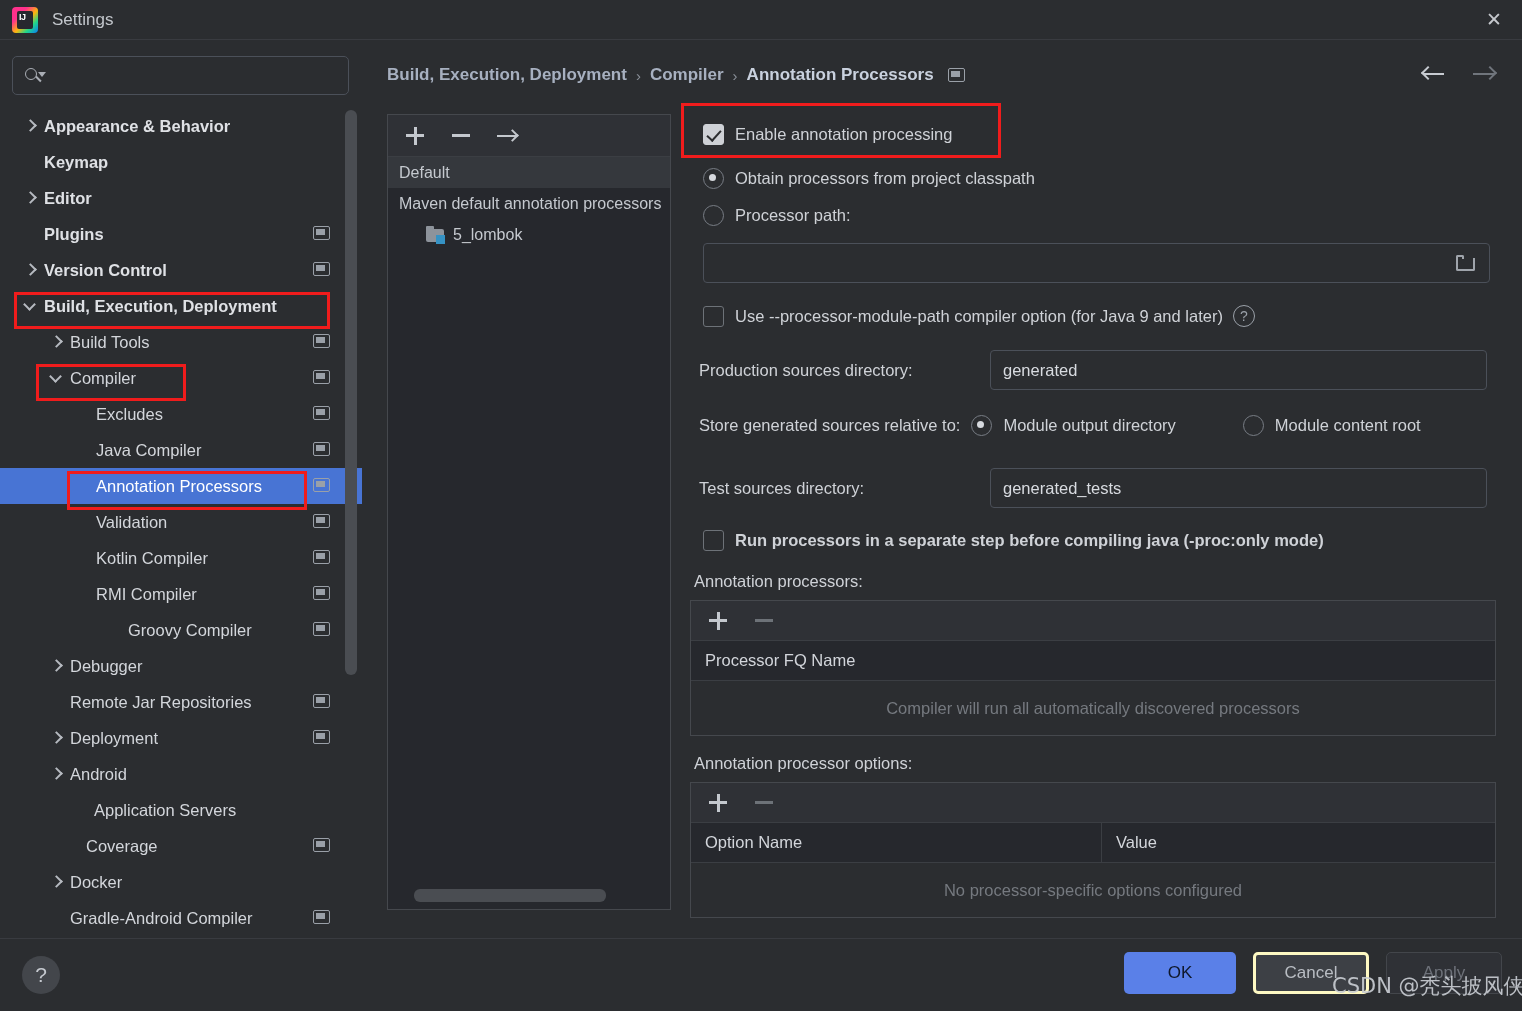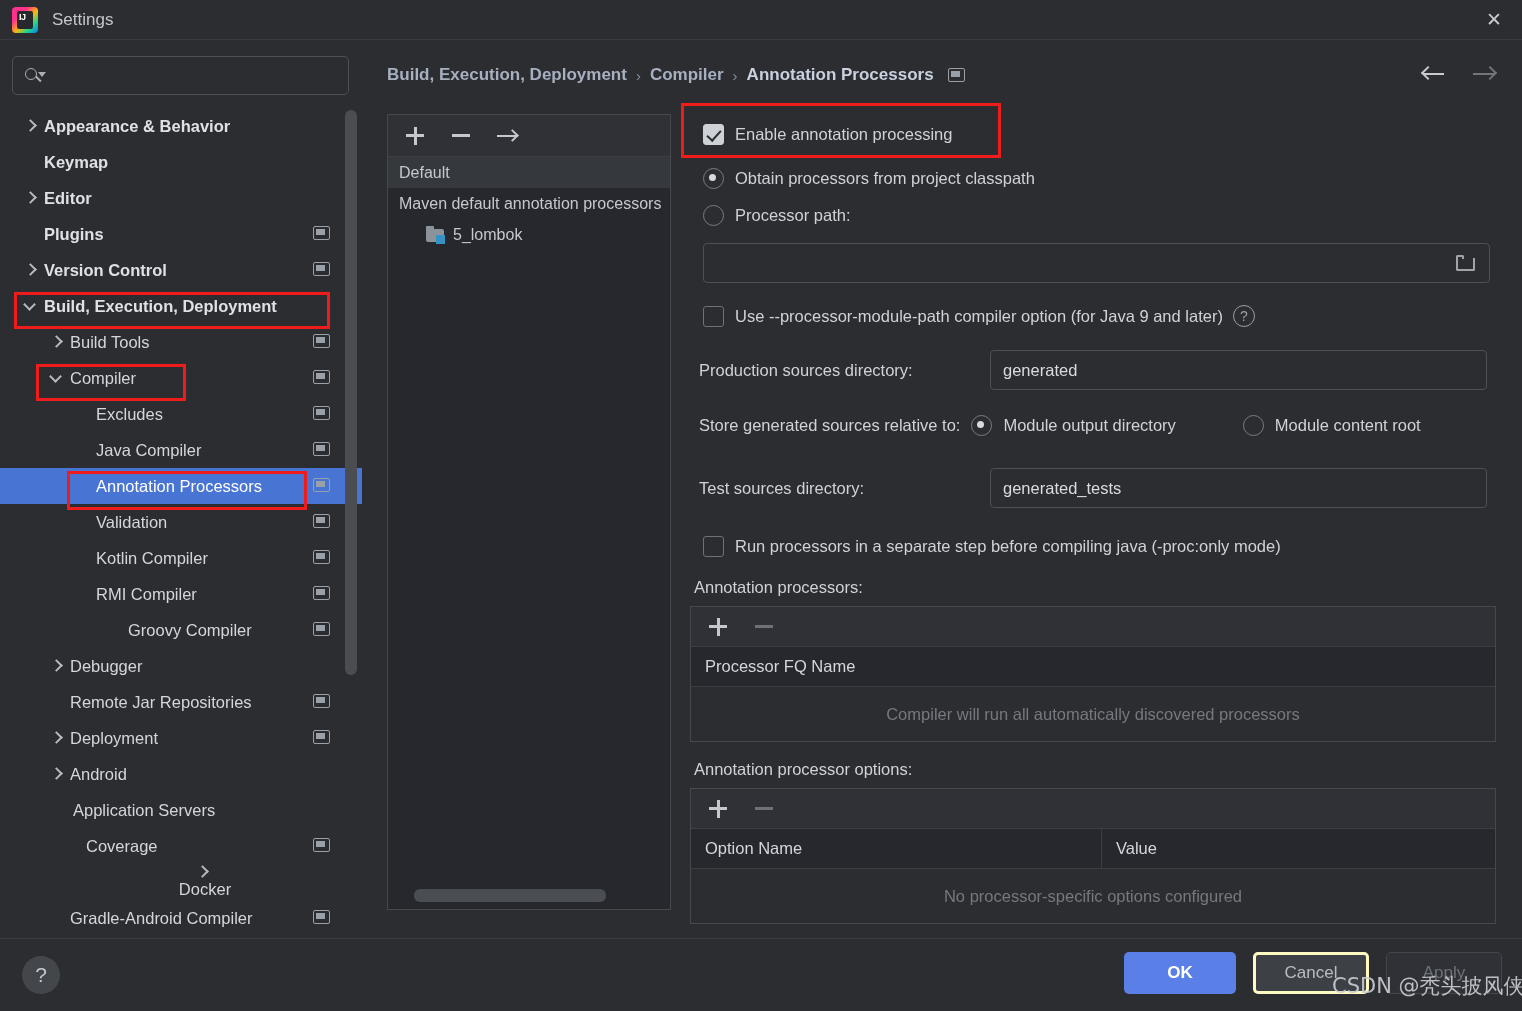--- a/index.html
+++ b/index.html
@@ -282,21 +282,21 @@
     position: absolute; left: 22px; top: 17px; width: 38px; height: 38px;
     border-radius: 50%; background: #43464b;
     display: flex; align-items: center; justify-content: center;
     font-size: 21px; color: #c5c9cf; cursor: pointer;
   }
   .btn {
     position: absolute; top: 13px; height: 42px; border-radius: 5px;
     display: flex; align-items: center; justify-content: center;
     font-size: 17px; cursor: pointer;
   }
-  .btn-ok { left: 1124px; width: 112px; background: #5a80e8; color: #ffffff; font-weight: bold; }
+  .btn-ok { left: 1124px; width: 112px; background: #5a80e8; color: #0f172a; font-weight: normal; }
   .btn-cancel { left: 1253px; width: 116px; background: #3d4045; color: #b9bdc3; border: 3px solid #fef9c3; }
   .btn-apply { left: 1386px; width: 116px; background: #2f3136; color: #6e727a; border: 1px solid #43464b; }
 
   .watermark {
     position: absolute; left: 1332px; top: 972px;
     font-size: 21px; color: #c8ccd2; opacity: .92;
     font-family: "DejaVu Sans", sans-serif; pointer-events: none; white-space: nowrap;
   }
 </style>
 </head>
@@ -404,30 +404,30 @@
       </div>
       <div class="tree-row" style="padding-left: 48px;">
         <span class="arrow right"></span>
         <span class="tree-label">Deployment</span>
         <span class="cfg-icon"></span>
       </div>
       <div class="tree-row" style="padding-left: 48px;">
         <span class="arrow right"></span>
         <span class="tree-label">Android</span>
       </div>
-      <div class="tree-row" style="padding-left: 51px;">
+      <div class="tree-row" style="padding-left: 72px;">
         <span class="arrow"></span>
         <span class="tree-label">Application Servers</span>
       </div>
       <div class="tree-row" style="padding-left: 64px;">
         <span class="arrow"></span>
         <span class="tree-label">Coverage</span>
         <span class="cfg-icon"></span>
       </div>
-      <div class="tree-row" style="padding-left: 48px; flex-direction: column;">
+      <div class="tree-row" style="padding-left: 48px;">
         <span class="arrow right"></span>
         <span class="tree-label">Docker</span>
       </div>
       <div class="tree-row" style="padding-left: 48px;">
         <span class="arrow"></span>
         <span class="tree-label">Gradle-Android Compiler</span>
         <span class="cfg-icon"></span>
       </div>
     </div>
   <div class="side-scrollbar"></div>
@@ -530,21 +530,21 @@
       <span class="lbl">Module content root</span>
     </div>
 
     <div class="row" style="margin-top:27px;">
       <span class="lbl-plain" style="width:300px; padding-left:9px;">Test sources directory:</span>
       <div class="textfield" style="width:497px;">
         <span>generated_tests</span>
       </div>
     </div>
 
-    <div class="row" style="height:32px; margin-top:22px; padding-left:13px;">
+    <div class="row" style="height:32px; margin-top:16px; padding-left:13px;font-weight:bold;">
       <span class="chk"></span>
       <span class="lbl">Run processors in a separate step before compiling java (-proc:only mode)</span>
     </div>
 
     <div class="section-label" style="margin-top:16px; padding-left:4px;">Annotation processors:</div>
     <div class="tbl" style="margin-top:9px; width:806px;">
       <div class="tbl-toolbar">
         <span class="tb-btn ic-plus"></span>
         <span class="tb-btn ic-minus"></span>
       </div>

